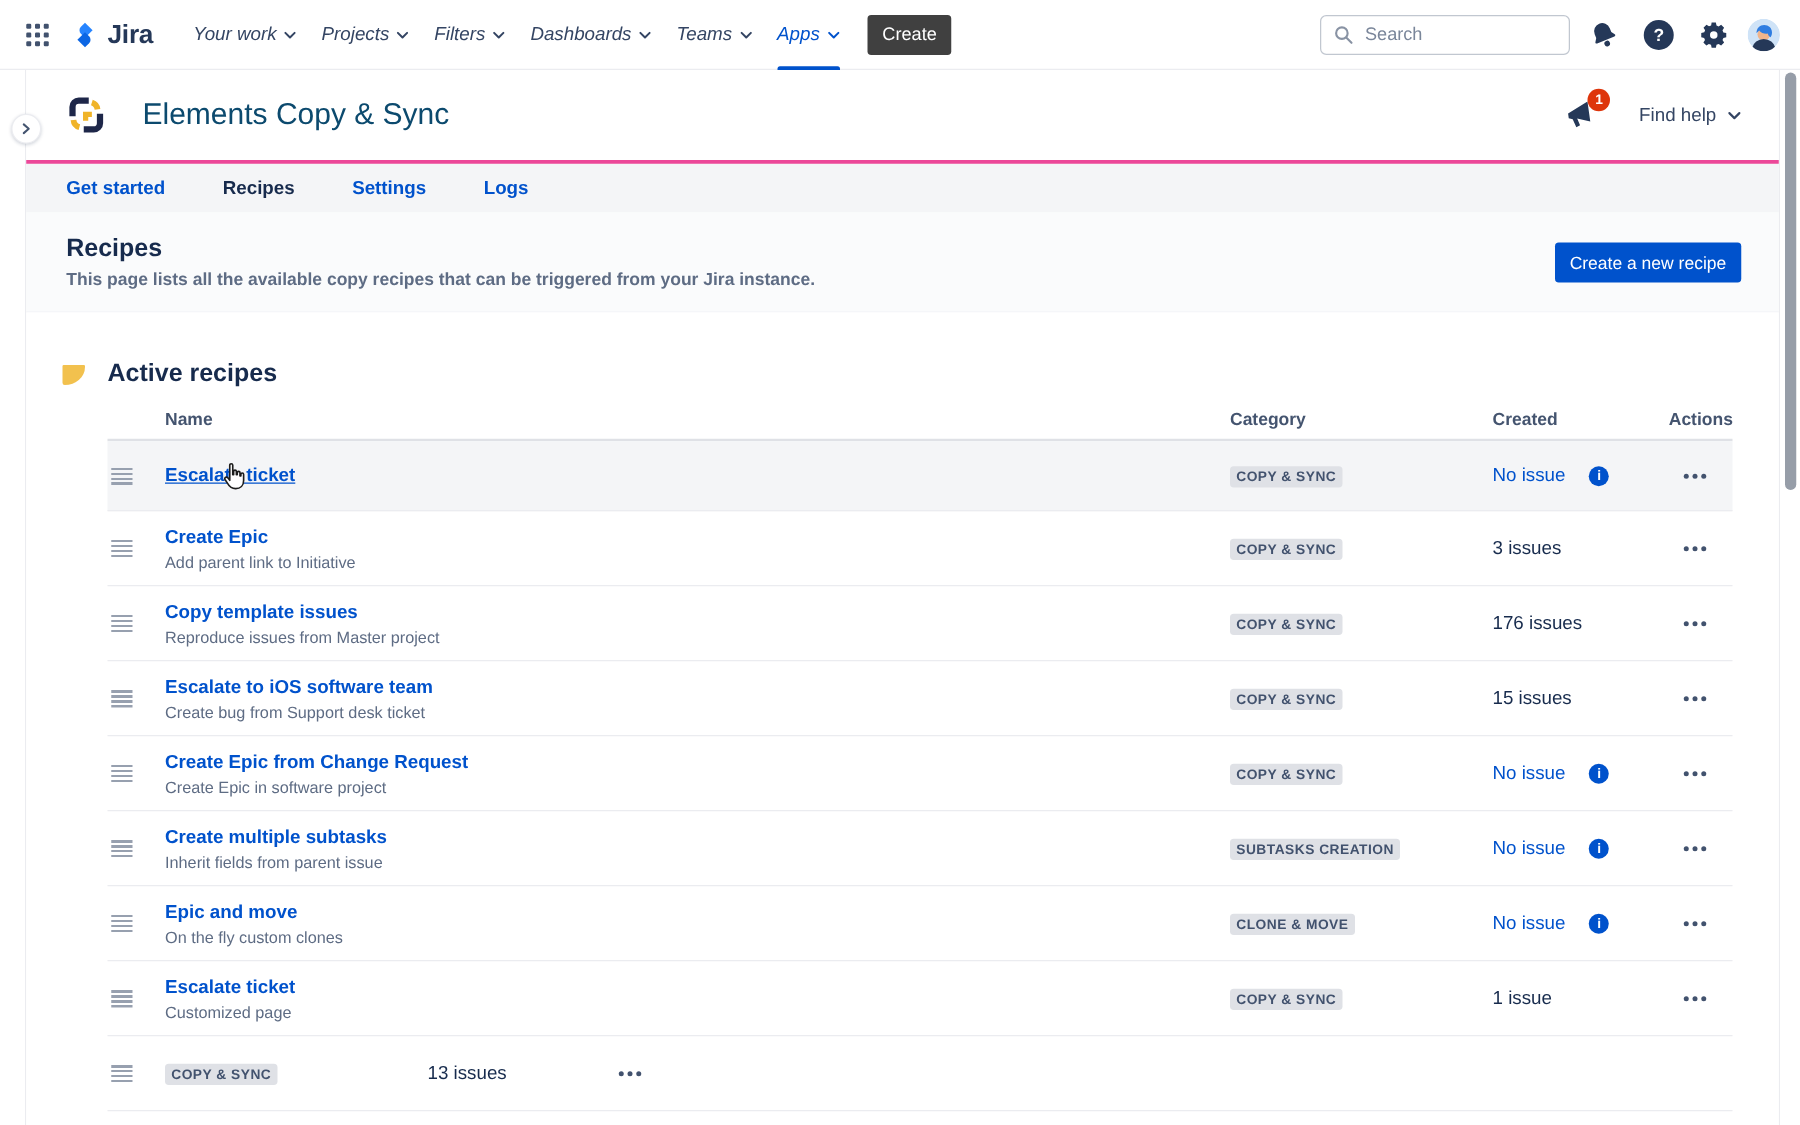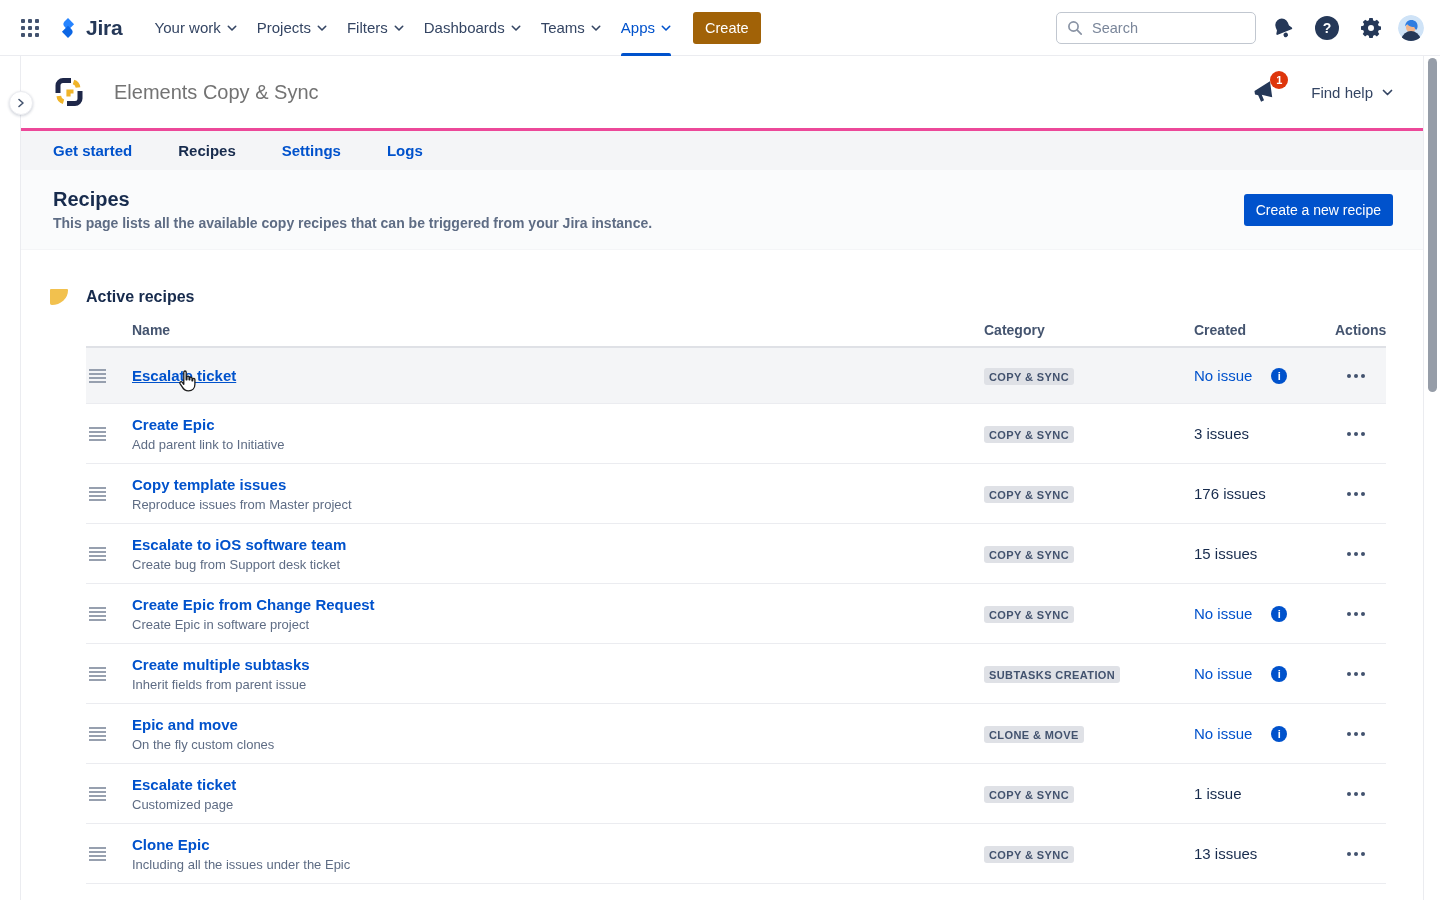--- a/index.html
+++ b/index.html
@@ -11,33 +11,33 @@
 
   
   .topnav {
     position:absolute; top:0; left:0; width:1440px; height:56px;
     background:#fff; display:flex; align-items:center; padding:0 16px 0 16px;
     border-bottom:1px solid #EBECF0; z-index:20;justify-content:space-between;
   }
   .appswitcher { width:28px; height:28px; display:flex; align-items:center; justify-content:center; cursor:pointer; }
   .brand { display:flex; align-items:center; gap:6px; margin-left:12px; cursor:pointer; }
   .brand-text { font-size:21px; font-weight:600; color:#253858; letter-spacing:-.2px; }
-  .nav-items { display:flex; align-items:center; margin-left:22px; height:56px; }
+  .nav-items { display:flex; align-items:center; margin-left:22px; height:56px;font-style:italic; }
   .nav-item {
     display:flex; align-items:center; gap:6px; height:56px; padding:0 10px;
     font-size:15px; font-weight:500; color:#344563; cursor:pointer; position:relative; white-space:nowrap;
   }
   .nav-item .chev { display:flex; margin-top:2px; }
   .nav-item.active { color:#0052CC; }
   .nav-item.active::after {
     content:""; position:absolute; left:10px; right:10px; bottom:0; height:3px;
     background:#0052CC; border-radius:2px 2px 0 0;
   }
   .create-btn {
-    height:32px; padding:0 12px; margin-left:12px; background:#a16207; color:#fff;
+    height:32px; padding:0 12px; margin-left:12px; background:#404040; color:#fff;
     border:none; border-radius:3px; font-size:14.5px; font-weight:500; cursor:pointer;
     font-family:"Liberation Sans", sans-serif;
   }
   .nav-right { margin-left:auto; display:flex; align-items:center; gap:10px;padding-left:44px; }
   .search-box {
     width:200px; height:32px; border:1px solid #C1C7D0; border-radius:5px;
     display:flex; align-items:center; gap:7px; padding:0 9px; background:#fff;
   }
   .search-box input {
     border:none; outline:none; background:transparent; width:150px;
@@ -57,21 +57,21 @@
     background:#fff; border-left:1px solid #EBECF0; border-right:1px solid #EBECF0;
   }
   .expand-btn {
     position:absolute; top:91px; left:9px; width:24px; height:24px; border-radius:50%;
     background:#fff; border:1px solid #EBECF0; box-shadow:0 1px 3px rgba(9,30,66,.2);
     display:flex; align-items:center; justify-content:center; cursor:pointer; z-index:30;
   }
 
   .app-header { height:72px; display:flex; align-items:center; padding:0 30px 0 31px; background:#fff; }
   .app-logo { width:34px; height:34px; display:flex; align-items:center; justify-content:center; }
-  .app-title { font-size:20px; font-weight:500; color:#737373; margin-left:28px; }
+  .app-title { font-size:24px; font-weight:500; color:#0c4a6e; margin-left:28px; }
   .header-right { margin-left:auto; display:flex; align-items:center; gap:30px; }
   .megaphone-wrap { position:relative; width:30px; height:28px; cursor:pointer; }
   .notif-badge {
     position:absolute; top:-7px; right:-7px; min-width:18px; height:18px; padding:0 4px;
     border-radius:50%; background:#DE350B; color:#fff; font-size:11px; font-weight:700;
     display:flex; align-items:center; justify-content:center;
   }
   .find-help { display:flex; align-items:center; gap:9px; font-size:15px; font-weight:500; color:#344563; cursor:pointer; }
 
   .tabbar {
@@ -89,21 +89,21 @@
   .page-desc { font-size:14px; font-weight:600; color:#5E6C84; }
   .primary-btn {
     margin-left:auto; height:32px; padding:0 12px; background:#0052CC; color:#fff;
     border:none; border-radius:3px; font-size:14px; font-weight:500; cursor:pointer;
     font-family:"Liberation Sans", sans-serif;
   }
 
   .content { background:#fff; }
   .section-head { display:flex; align-items:center; gap:18px; padding:38px 0 0 29px; }
   .bookmark-shape { width:18px; height:16px; background:#F2C14E; border-radius:1px 1px 100% 2px; }
-  .section-title { font-size:16px; font-weight:600; color:#172B4D; }
+  .section-title { font-size:20px; font-weight:600; color:#172B4D; }
 
   .table { margin:16px 0 0 65px; width:1300px; }
   .t-head { display:flex; align-items:center; padding-bottom:8px; border-bottom:2px solid #DFE1E6; }
   .th { font-size:14px; font-weight:700; color:#44546F; }
   .th-name { flex:1; padding-left:46px; }
   .th-cat { width:210px; }
   .th-created { width:141px; }
   .th-actions { width:51px; }
 
   .row { display:flex; align-items:center; height:60px; border-bottom:1px solid #EBECF0; }
@@ -482,24 +482,20 @@
                 <span class="dot"></span>
                 <span class="dot"></span>
                 <span class="dot"></span>
               </div>
             </div>
           </div>
           <div class="row">
             <div class="handle-cell">
               <div class="handle-icon"></div>
             </div>
-            <div class="name-cell">
-              <a class="name-link" href="#">Clone Epic</a>
-              <div class="subtitle">Including all the issues under the Epic</div>
-            </div>
             <div class="cat-cell"><span class="badge-cat">COPY &amp; SYNC</span></div>
             <div class="created-cell">
               <span>13 issues</span>
             </div>
             <div class="actions-cell">
               <div class="dots">
                 <span class="dot"></span>
                 <span class="dot"></span>
                 <span class="dot"></span>
               </div>

